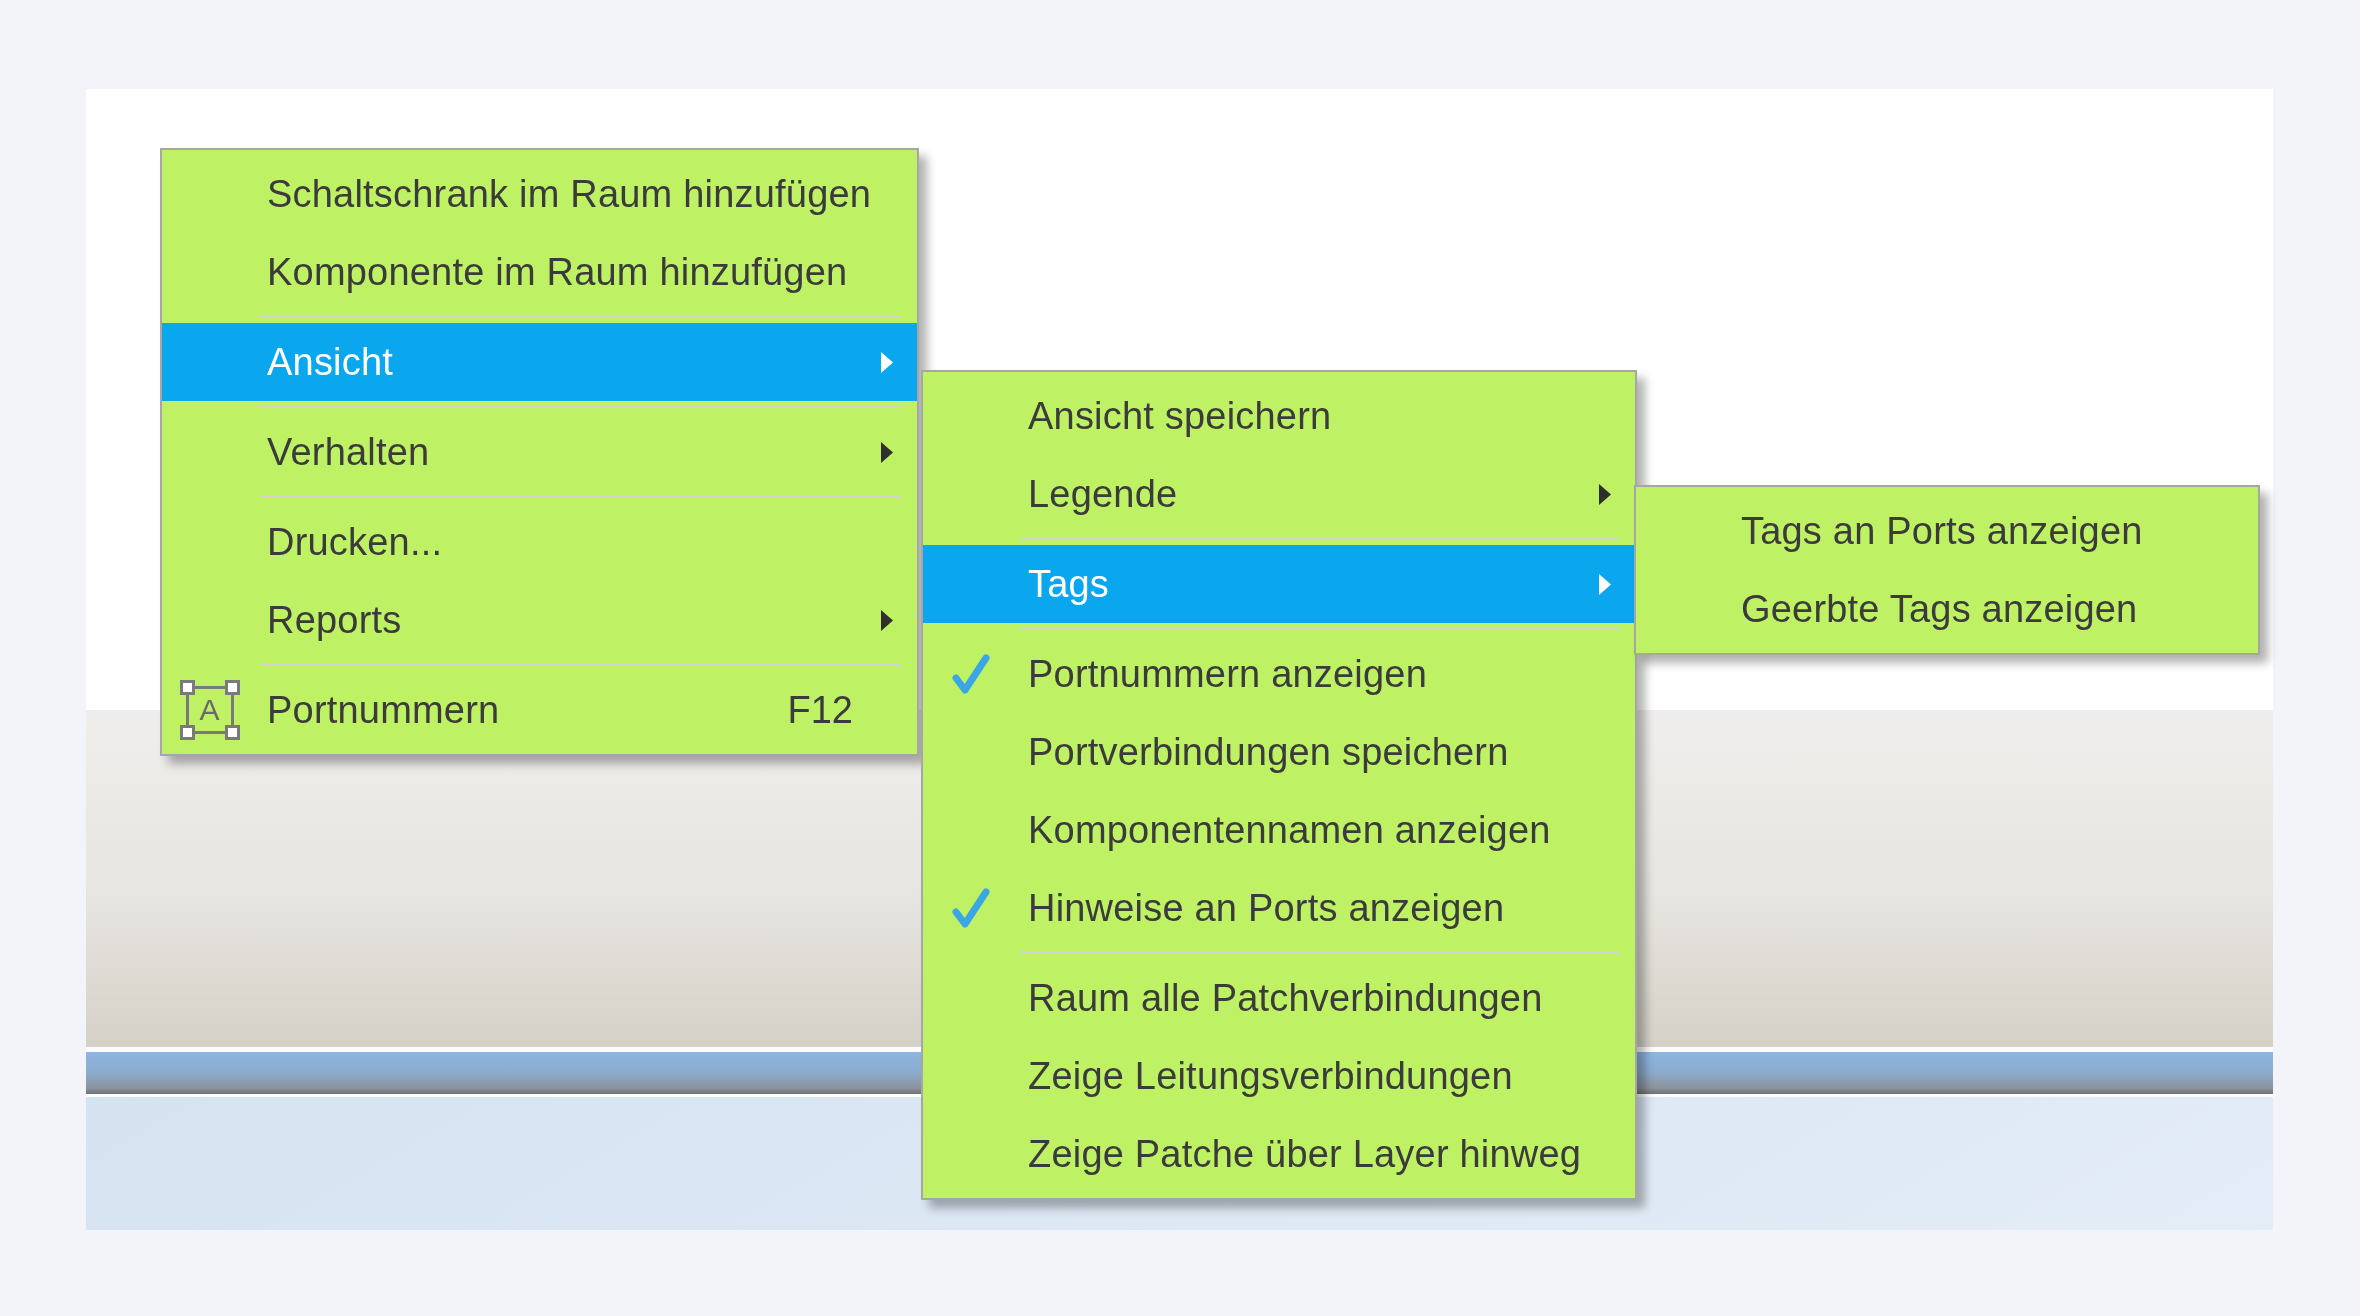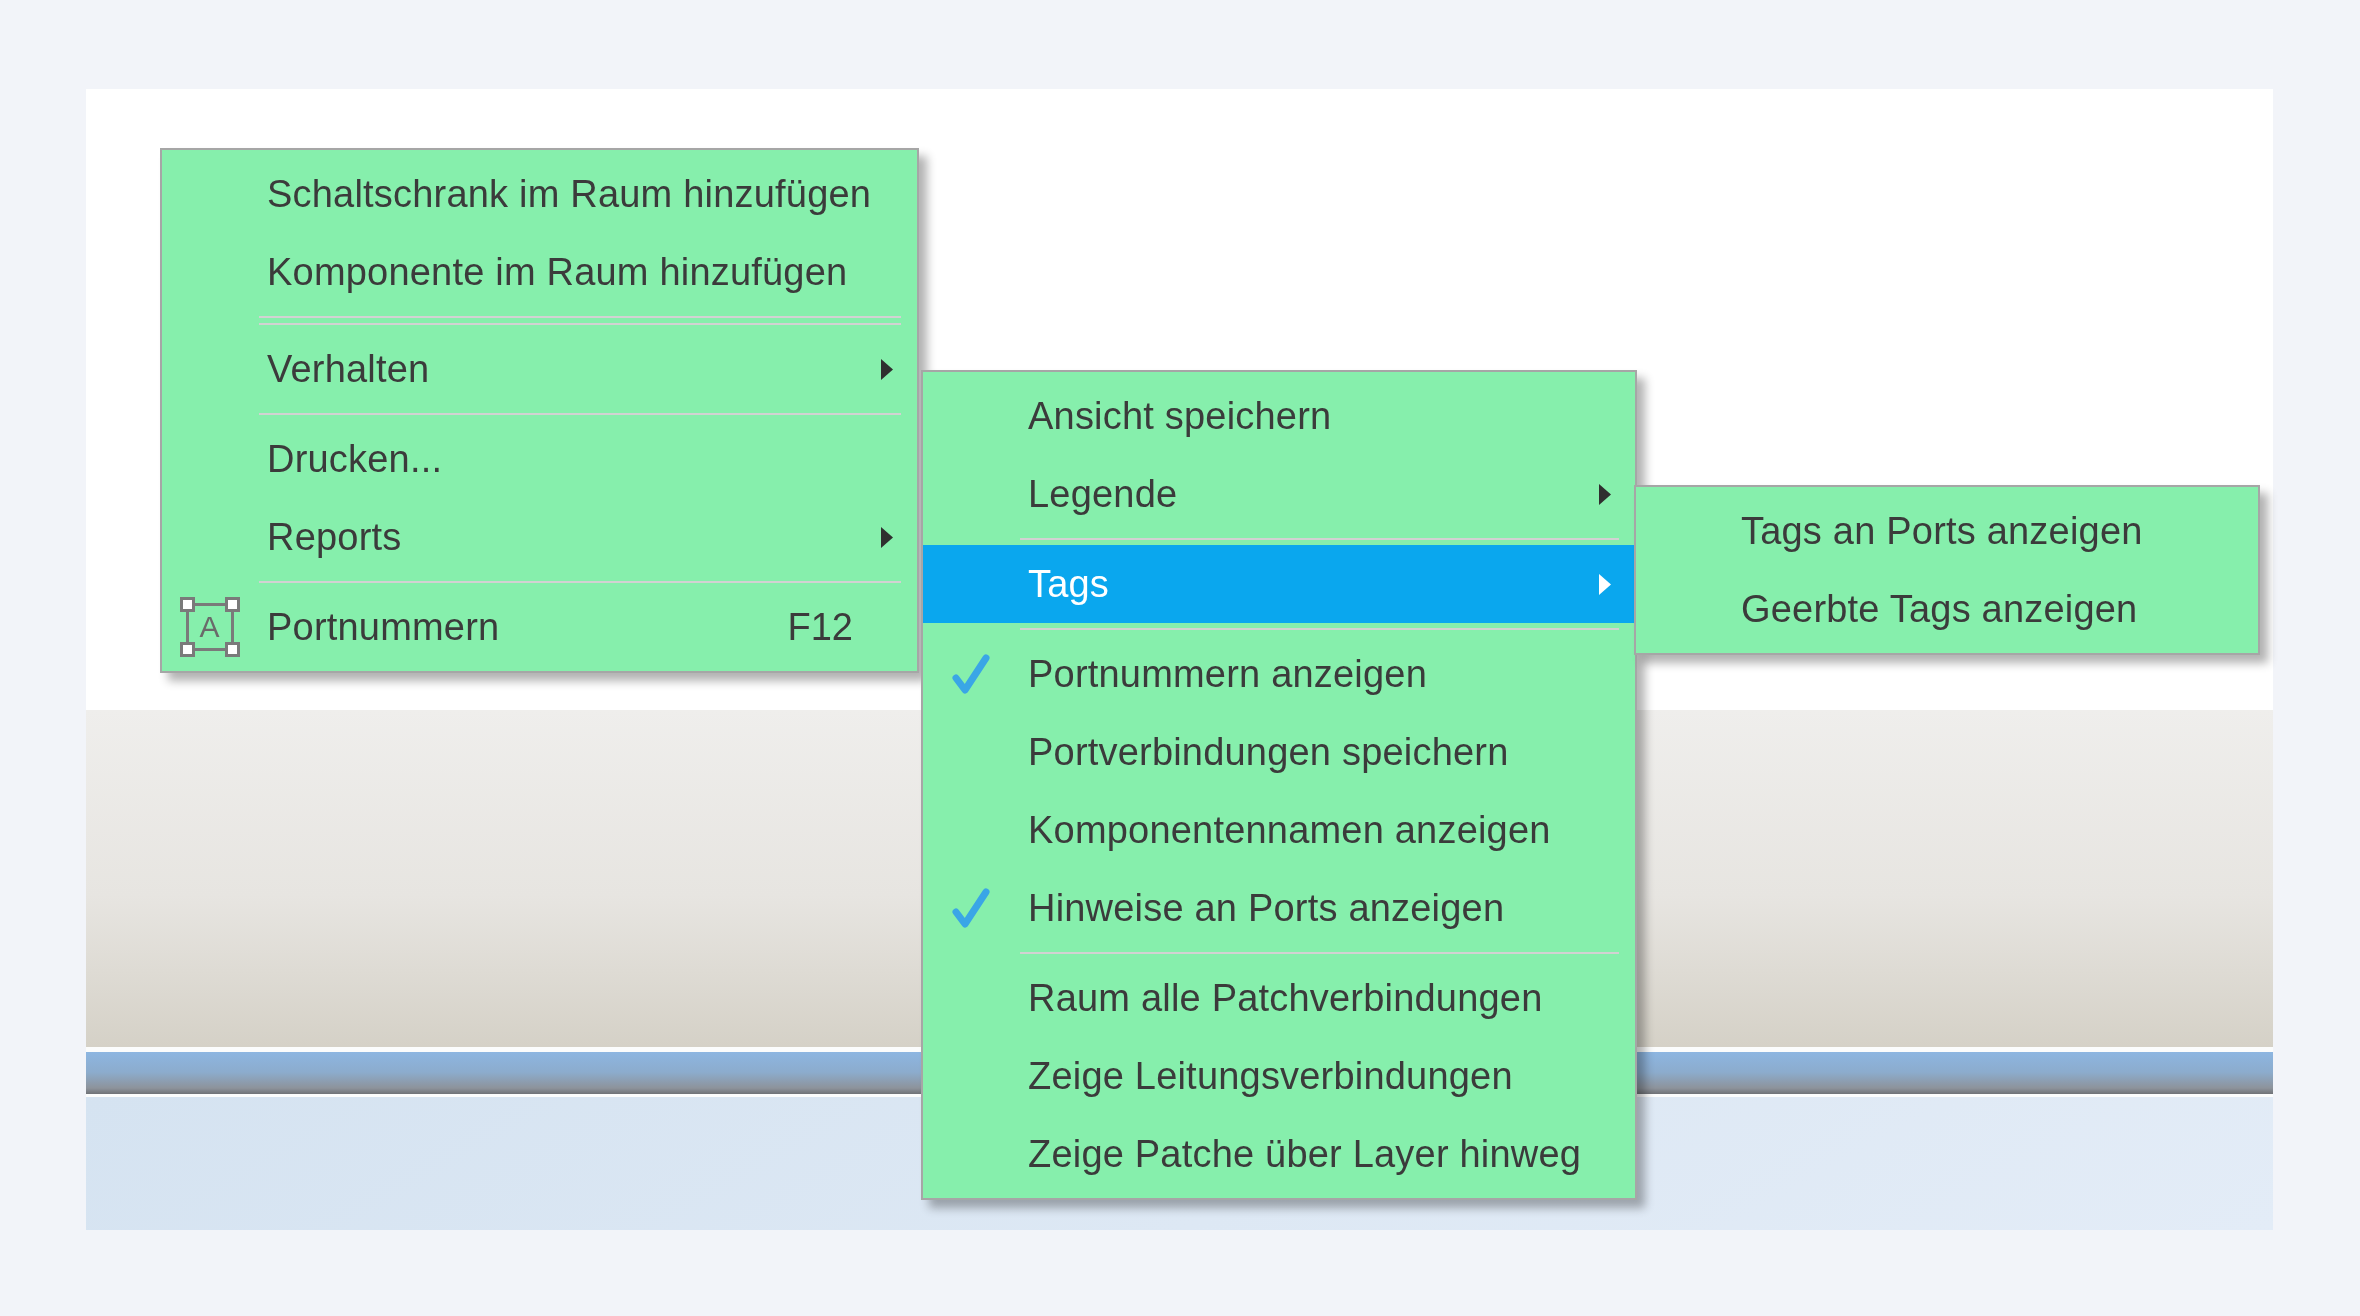--- a/index.html
+++ b/index.html
@@ -14,21 +14,21 @@
   .band{width:100%;}
   .band-white{height:621px;background:#ffffff;}
   .band-beige{height:337px;background:linear-gradient(180deg,#efeeec 0%,#e7e5e1 55%,#d5d1c7 100%);}
   .band-gap1{height:5px;background:#fbfcfc;}
   .band-blue{height:42px;background:linear-gradient(180deg,#8db6e1 0%,#8caccd 48%,#8d939b 86%,#6f7277 100%);}
   .band-gap2{height:3px;background:#fbfcfc;}
   .band-lightblue{height:133px;background:linear-gradient(150deg,#d5e3f1 0%,#dde8f4 55%,#e3ecf7 100%);}
 
   
   .menu{
-    position:absolute;background:#86efac;
+    position:absolute;background:#bef264;
     border:2px solid #a6a6a6;
     box-shadow:8px 8px 9px rgba(0,0,0,0.30);
     padding:5px 0;box-sizing:border-box;
   }
   .menu1{left:160px;top:148px;width:759px;z-index:1;}
   .menu2{left:921px;top:324px;width:716px;z-index:2;margin-top:46px;}
   .menu3{left:1634px;top:485px;width:626px;z-index:3;}
 
   .mi{display:flex;align-items:center;height:78px;padding-right:24px;cursor:default;}
   .mi .ic{flex:0 0 95px;width:95px;display:flex;align-items:center;justify-content:center;}
@@ -70,20 +70,29 @@
 <div class="menu menu1">
   <div class="mi">
     <span class="ic"></span>
     <span class="lbl">Schaltschrank im Raum hinzufügen</span>
   </div>
   <div class="mi">
     <span class="ic"></span>
     <span class="lbl">Komponente im Raum hinzufügen</span>
   </div>
   <div class="sep"></div>
+  <div class="mi hl">
+    <span class="ic"></span>
+    <span class="lbl">Ansicht</span>
+    <span class="arr">
+        <svg width="12" height="21" viewBox="0 0 12 21">
+          <polygon points="0,0 12,10.5 0,21"></polygon>
+        </svg>
+      </span>
+  </div>
   <div class="sep"></div>
   <div class="mi">
     <span class="ic"></span>
     <span class="lbl">Verhalten</span>
     <span class="arr">
         <svg width="12" height="21" viewBox="0 0 12 21">
           <polygon points="0,0 12,10.5 0,21"></polygon>
         </svg>
       </span>
   </div>

